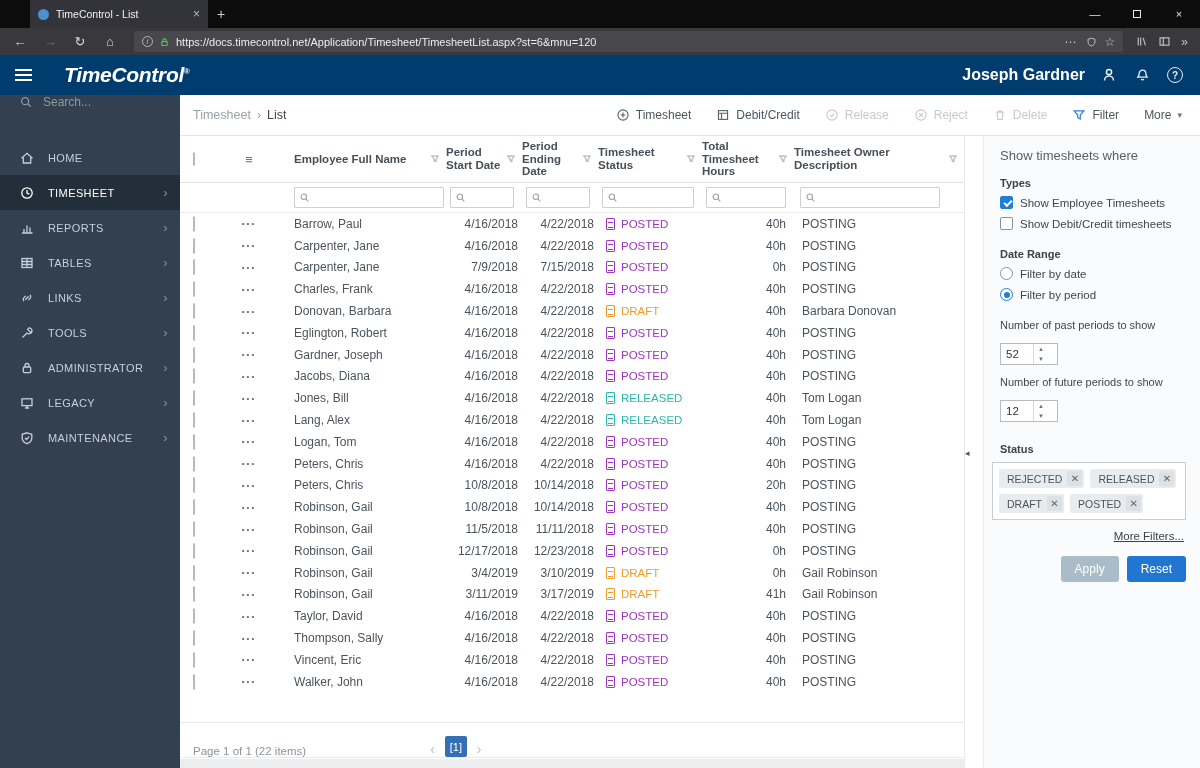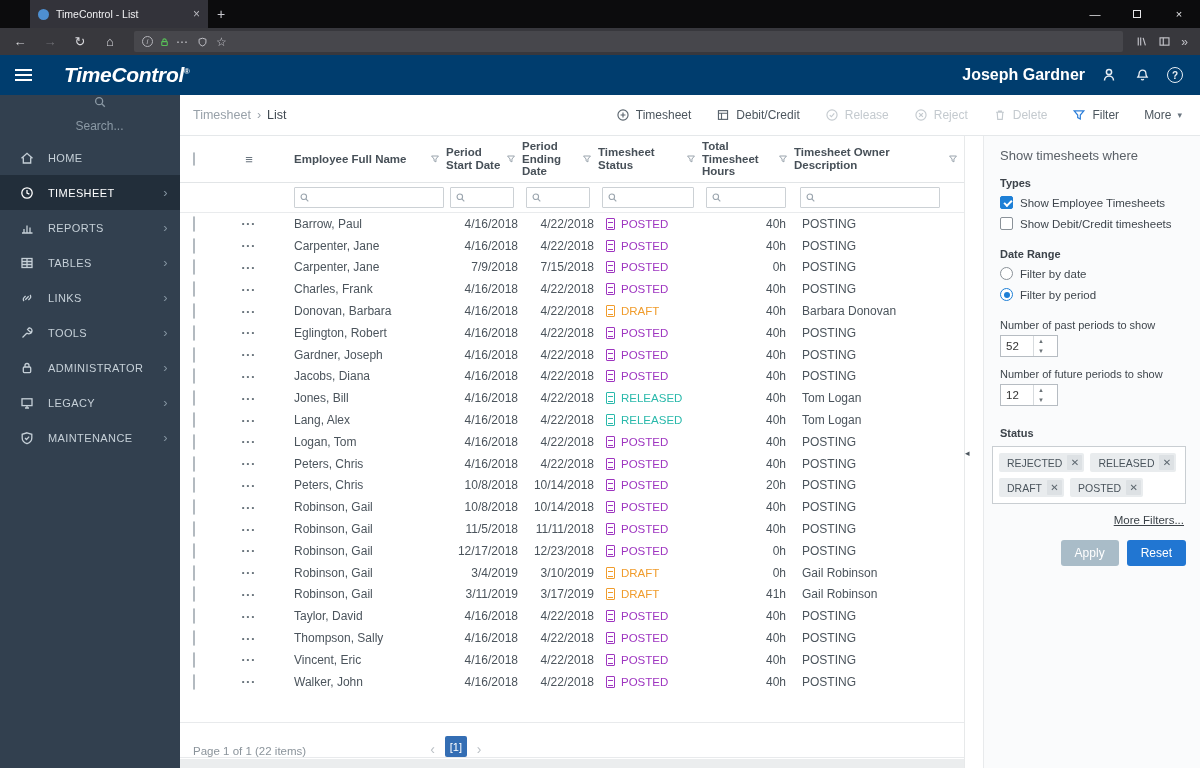--- a/index.html
+++ b/index.html
@@ -35,21 +35,21 @@
   .hamburger i { display:block; width:17px; height:2px; background:#fff; }
   .logo { color:#fff; font-size:21px; font-weight:bold; font-style:italic; letter-spacing:-0.3px; margin-left:18px; }
   .logo sup { font-size:8px; font-style:normal; }
   .hdr-right { margin-left:auto; display:flex; align-items:center; gap:15px; margin-right:16px; color:#fff; }
   .hdr-user { font-size:16px; font-weight:bold; }
   .hdr-ic { width:18px; height:18px; display:flex; align-items:center; justify-content:center; cursor:pointer; color:#e8eef4; }
   .help-circle { width:16px; height:16px; border:1.4px solid #e8eef4; border-radius:50%; font-size:10px; font-weight:bold; display:flex; align-items:center; justify-content:center; }
 
   
   .sidebar { position:absolute; top:95px; left:0; bottom:0; width:180px; background:#32404f; }
-  .sb-search { height:45px; display:flex; align-items:center; gap:10px; padding-left:19px; color:#8b99a5; cursor:pointer;flex-direction:column; }
+  .sb-search { height:45px; display:flex; align-items:flex-start; gap:10px; padding-left:19px; color:#8b99a5; cursor:pointer; }
   .sb-search .lbl { font-size:12px; }
   .sb-item { height:35px; display:flex; align-items:center; padding:0 12px 0 19px; color:#c6d0d8; font-size:11px; letter-spacing:0.4px; cursor:pointer; }
   .sb-item .ic { width:16px; margin-right:13px; flex:none; }
   .sb-item .lbl { flex:1; }
   .sb-item .chev { color:#8594a1; font-size:13px; }
   .sb-item.active { background:#222e3a; color:#ffffff; }
 
   
   .content { position:absolute; top:95px; left:180px; right:0; bottom:0; background:#fff; }
   .topbar { height:41px; border-bottom:1px solid #e5e8ea; display:flex; align-items:center; padding:0 18px 0 13px; }
@@ -107,21 +107,21 @@
   .p-sec { font-size:11px; font-weight:bold; color:#3c434a; margin:0 0 7px 8px; }
   .p-row { display:flex; align-items:center; gap:7px; margin:0 0 8px 8px; font-size:11.5px; color:#3f464d; cursor:pointer; }
   .pcheck { width:13px; height:13px; border:1px solid #8a9198; border-radius:2px; background:#fff; position:relative; flex:none; }
   .pcheck.checked { background:#1d7fd6; border-color:#1d7fd6; }
   .pcheck.checked::after { content:""; position:absolute; left:2.5px; top:3px; width:6px; height:3px; border-left:2px solid #fff; border-bottom:2px solid #fff; transform:rotate(-45deg); }
   .pradio { width:13px; height:13px; border:1px solid #8a9198; border-radius:50%; background:#fff; position:relative; flex:none; }
   .pradio.sel { border-color:#1d7fd6; }
   .pradio.sel::after { content:""; position:absolute; left:2.5px; top:2.5px; width:6px; height:6px; border-radius:50%; background:#1d7fd6; }
   .p-gap { height:10px; }
   .p-label { font-size:11px; color:#3f464d; margin:0 0 4px 8px; }
-  .spinwrap { display:flex; align-items:stretch; width:58px; height:22px; border:1px solid #b6bcc2; background:#fff; margin:4px 0 11px 8px; }
+  .spinwrap { display:flex; align-items:stretch; width:58px; height:22px; border:1px solid #b6bcc2; background:#fff; margin:12px 0 11px 8px; }
   .spinval { width:32px; border:none; outline:none; font-size:11.5px; padding-left:5px; color:#333; font-family:"Liberation Sans",sans-serif; }
   .spinbtns { width:15px; border-left:1px solid #d7dbde; display:flex; flex-direction:column; }
   .spinbtns span { flex:1; display:flex; align-items:center; justify-content:center; font-size:6px; color:#6b7378; cursor:pointer; }
   .chipbox { border:1px solid #c9ced2; background:#fff; padding:6px; display:flex; flex-wrap:wrap; gap:6px; margin:2px 0 10px 0; }
   .chip { background:#e9ecee; display:flex; align-items:center; gap:5px; padding:2px 2px 2px 8px; font-size:10.5px; color:#4a545c; border-radius:2px; }
   .chip .x { width:15px; height:15px; background:#dde1e4; display:flex; align-items:center; justify-content:center; font-size:10px; color:#5c666e; cursor:pointer; border-radius:1px; }
   .morefilters { display:block; text-align:right; font-size:11.5px; color:#3b4248; text-decoration:underline; margin:8px 2px 14px 0; cursor:pointer; }
   .pbtns { display:flex; justify-content:flex-end; gap:8px; }
   .btn { font-size:12px; color:#fff; padding:6px 14px; border-radius:3px; border:none; cursor:pointer; font-family:"Liberation Sans",sans-serif; }
   .btn.apply { background:#a9bcc8; }
@@ -152,20 +152,21 @@
   <div class="navbtn">↻</div>
   <div class="navbtn">⌂</div>
   <div class="urlbox">
     <span class="info-ic">i</span>
     <span>
       <svg width="11" height="12" viewBox="0 0 16 16" fill="none" stroke="#58c158" stroke-width="1.6">
           <rect x="4" y="7.5" width="8" height="5.5" rx="1"></rect>
           <path d="M5.5 7.5 V6 a2.5 2.5 0 0 1 5 0 V7.5"></path>
         </svg>
     </span>
+    <span class="urltext">https://docs.timecontrol.net/Application/Timesheet/TimesheetList.aspx?st=6&amp;mnu=120</span>
     <span class="urlbox-right">
       <span class="dots3">⋯</span>
       <span>
         <svg width="11" height="12" viewBox="0 0 16 16" fill="none" stroke="#c4c4ca" stroke-width="1.4">
             <path d="M8 2.5 L13 4 V8 C13 11 11 12.8 8 13.8 C5 12.8 3 11 3 8 V4 Z"></path>
           </svg>
       </span>
       <span class="star">☆</span>
     </span>
   </div>

